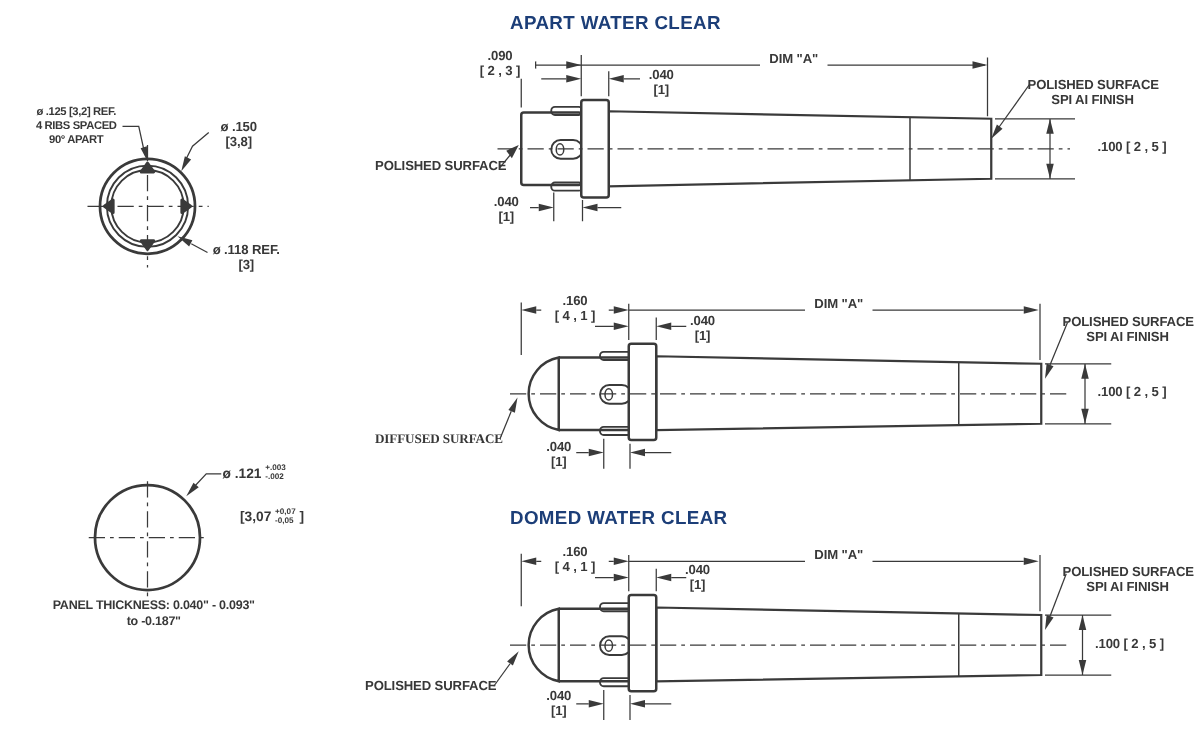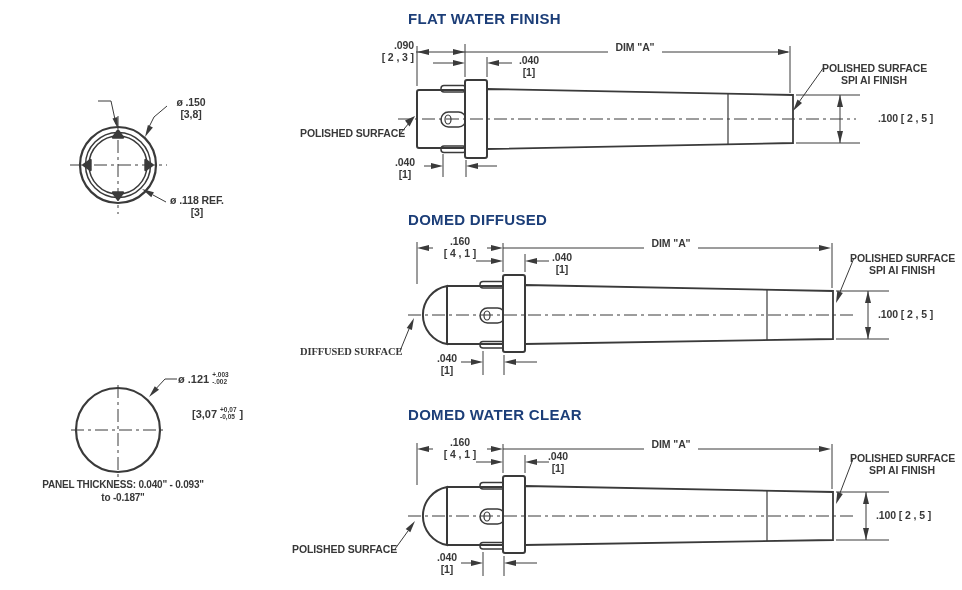--- a/index.html
+++ b/index.html
@@ -159,20 +159,25 @@
     <polygon class="ar" points="866,492 863,504 869,504"></polygon>
     <polygon class="ar" points="866,540 863,528 869,528"></polygon>
     <path class="s w1" d="M395,549 L408,531"></path>
     <polygon class="ar" points="415,521 410.3,532.3 405.7,529.1"></polygon>
     <path class="s w1" d="M853,459 L840,493"></path>
     <polygon class="ar" points="836,504 842.8,493.9 837.3,491.7"></polygon>
     <path class="cl" d="M408,516 H856"></path>
   </g>
 </svg>
 
+<div class="lbl small center" style="left:15px;top:84px;width:92px;">
+  <span>ø .125 [3,2] REF.</span>
+  <span>4 RIBS SPACED</span>
+  <span>90° APART</span>
+</div>
 <div class="lbl center" style="left:167px;top:97px;width:48px;">
   <span>ø .150</span>
   <span>[3,8]</span>
 </div>
 <div class="lbl center" style="left:166px;top:195px;width:62px;text-align:center;">
   <span>ø .118 REF.</span>
   <span>[3]</span>
 </div>
 
 <div class="tolrow" style="left:178px;top:371px;">
@@ -188,42 +193,41 @@
         <span>+0,07</span>
         <span>-0,05</span>
       </span>
   <span class="tolmain">]</span>
 </div>
 <div class="lbl note center" style="left:28px;top:479px;width:190px;">
   <span>PANEL THICKNESS: 0.040" - 0.093"</span>
   <span>to -0.187"</span>
 </div>
 
-<div class="title" style="left:408px;top:10px;">FLAT WATER FINISH</div>
-<div class="lbl center bgw" style="left:360px;top:40px;width:52px;text-align:right;">
+<div class="title" style="left:408px;top:10px;">APART WATER CLEAR</div>
+<div class="lbl center bgw" style="left:372px;top:40px;width:52px;">
   <span>.090</span>
   <span>[ 2 , 3 ]</span>
 </div>
 <div class="lbl center" style="left:513px;top:55px;width:32px;">
   <span>.040</span>
   <span>[1]</span>
 </div>
 <div class="lbl center bgw" style="left:608px;top:42px;width:50px;">DIM "A"</div>
 <div class="lbl right" style="left:300px;top:128px;width:98px;">POLISHED SURFACE</div>
 <div class="lbl center" style="left:388px;top:157px;width:34px;">
   <span>.040</span>
   <span>[1]</span>
 </div>
 <div class="lbl center" style="left:822px;top:63px;width:104px;">
   <span>POLISHED SURFACE</span>
   <span>SPI AI FINISH</span>
 </div>
 <div class="lbl" style="left:878px;top:113px;">.100 [ 2 , 5 ]</div>
 
-<div class="title" style="left:408px;top:211px;">DOMED DIFFUSED</div>
 <div class="lbl center bgw" style="left:433px;top:236px;width:50px;">
   <span>.160</span>
   <span>[ 4 , 1 ]</span>
 </div>
 <div class="lbl center" style="left:546px;top:252px;width:32px;">
   <span>.040</span>
   <span>[1]</span>
 </div>
 <div class="lbl center bgw" style="left:644px;top:238px;width:50px;">DIM "A"</div>
 <div class="lbl right" style="left:300px;top:346px;width:98px;font-family:Liberation Serif, serif;">DIFFUSED SURFACE</div>

